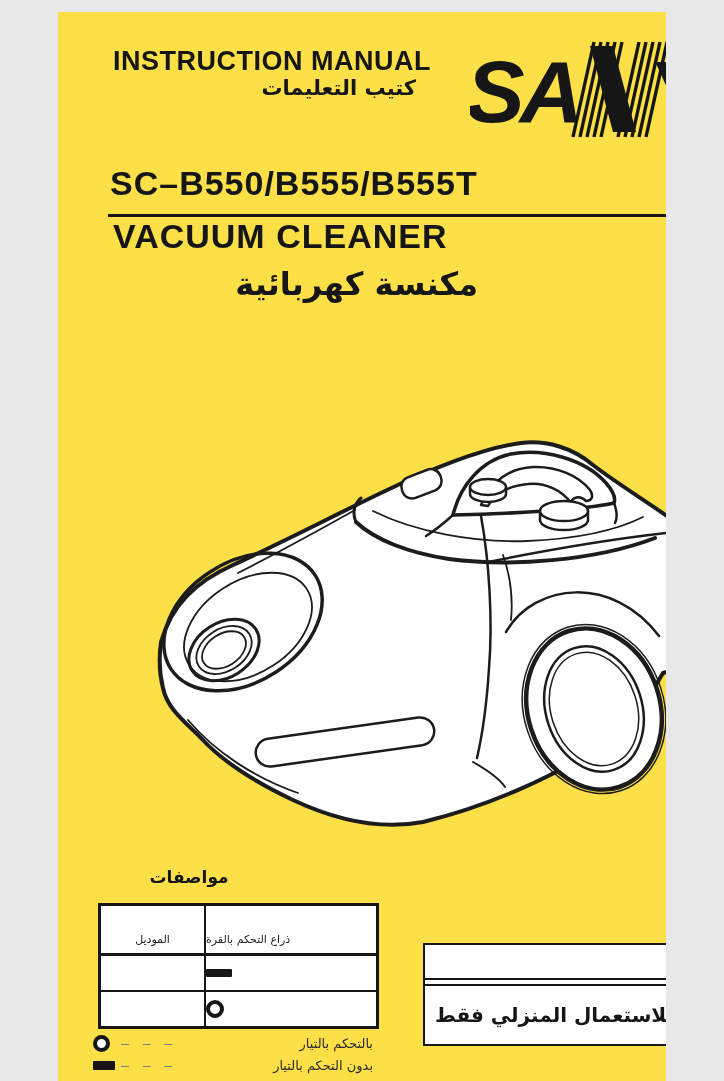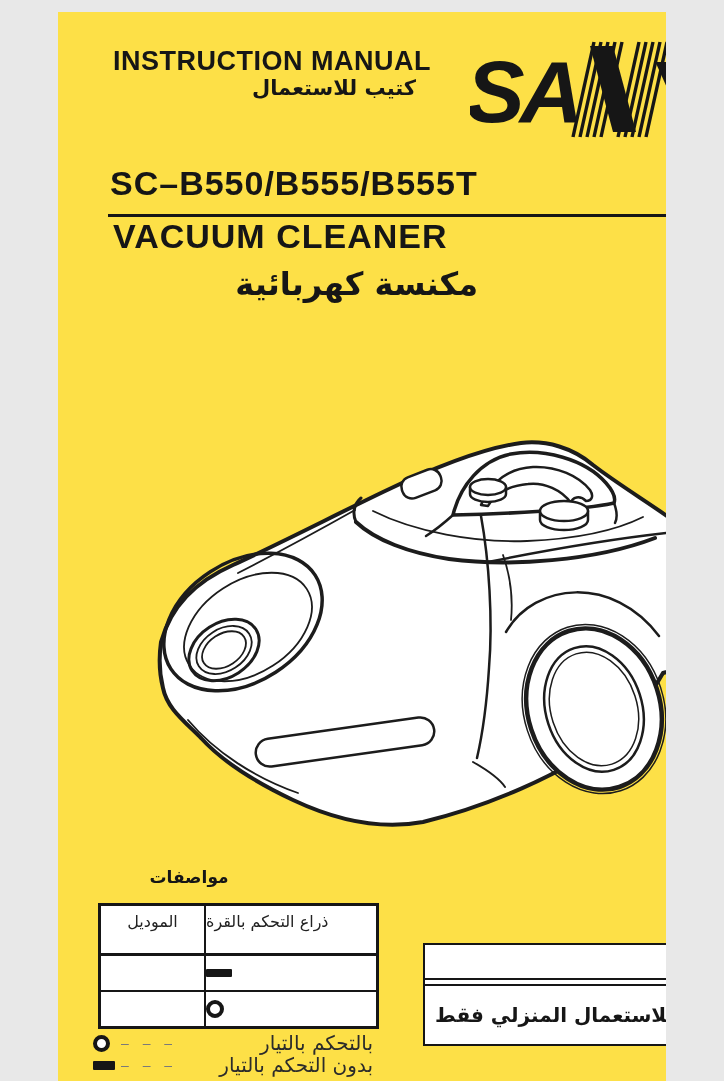--- a/index.html
+++ b/index.html
@@ -27,48 +27,48 @@
               font-family:"DejaVu Sans",sans-serif;font-size:17px;font-weight:bold;}
   .spec-table{left:40px;top:891px;width:275px;border:3px solid #161616;background:#fff;}
   .spec-row{display:flex;border-bottom:2px solid #161616;}
   .spec-row.header{height:47px;border-bottom:3px solid #161616;}
   .spec-row.data{height:34px;}
   .spec-row:last-child{border-bottom:none;}
   .cell-model{width:103px;border-right:2px solid #161616;display:flex;align-items:flex-end;justify-content:center;}
   .spec-row.data .cell-model{align-items:center;}
   .cell-ctrl{flex:1;display:flex;align-items:flex-end;justify-content:flex-start;}
   .spec-row.data .cell-ctrl{align-items:center;}
-  .spec-head-txt{direction:rtl;font-family:"DejaVu Sans",sans-serif;font-size:16px;color:#222;padding-bottom:22px;}
+  .spec-head-txt{direction:rtl;font-family:"DejaVu Sans",sans-serif;font-size:11px;color:#222;padding-bottom:7px;}
   
   .sym-bar{width:26px;height:8px;background:#161616;border-radius:1px;}
   .sym-circle{width:10px;height:10px;border:4.5px solid #161616;border-radius:50%;background:#fff;}
   .sym-bar.small{width:22px;height:9px;}
   .sym-circle.small{width:9px;height:9px;border-width:4px;}
   
   .notice{left:365px;top:931px;width:318px;border:2px solid #161616;background:#fff;}
   .notice-top{height:33px;border-bottom:2px solid #161616;}
   .notice-gap{height:4px;border-bottom:2px solid #161616;}
   .notice-bottom{height:34px;display:flex;align-items:center;justify-content:flex-end;
                  padding:12px 10px;direction:rtl;font-family:"DejaVu Sans",sans-serif;
                  font-size:20px;font-weight:bold;}
   
   .legend{left:35px;top:1020px;width:280px;}
   .legend-row{display:flex;align-items:center;height:22px;}
   .legend-sym{width:28px;display:flex;align-items:center;}
   .legend-dashes{color:#7a7a7a;font-size:14px;letter-spacing:5px;white-space:nowrap;}
   .legend-label{flex:1;text-align:right;direction:rtl;font-family:"DejaVu Sans",sans-serif;
-                font-size:20px;color:#2b2b2b;}
+                font-size:13px;color:#2b2b2b;}
 </style>
 </head>
 <body>
 
 <div class="page">
 
   <div class="abs title-en">INSTRUCTION MANUAL</div>
-  <div class="abs title-ar">كتيب للاستعمال</div>
+  <div class="abs title-ar">كتيب التعليمات</div>
 
   <svg class="abs logo" width="296" height="100" viewBox="0 0 296 100">
     <g fill="#161616" font-family="Liberation Sans, sans-serif" font-weight="bold" font-style="italic" font-size="88" letter-spacing="-5">
       <text x="-4" y="82">SA</text>
       <text x="178" y="82">YO</text>
     </g>
     <g stroke="#161616" stroke-width="3.4">
       <line x1="103" y1="97" x2="124" y2="2"></line>
       <line x1="110" y1="97" x2="131" y2="2"></line>
       <line x1="117" y1="97" x2="138" y2="2"></line>

